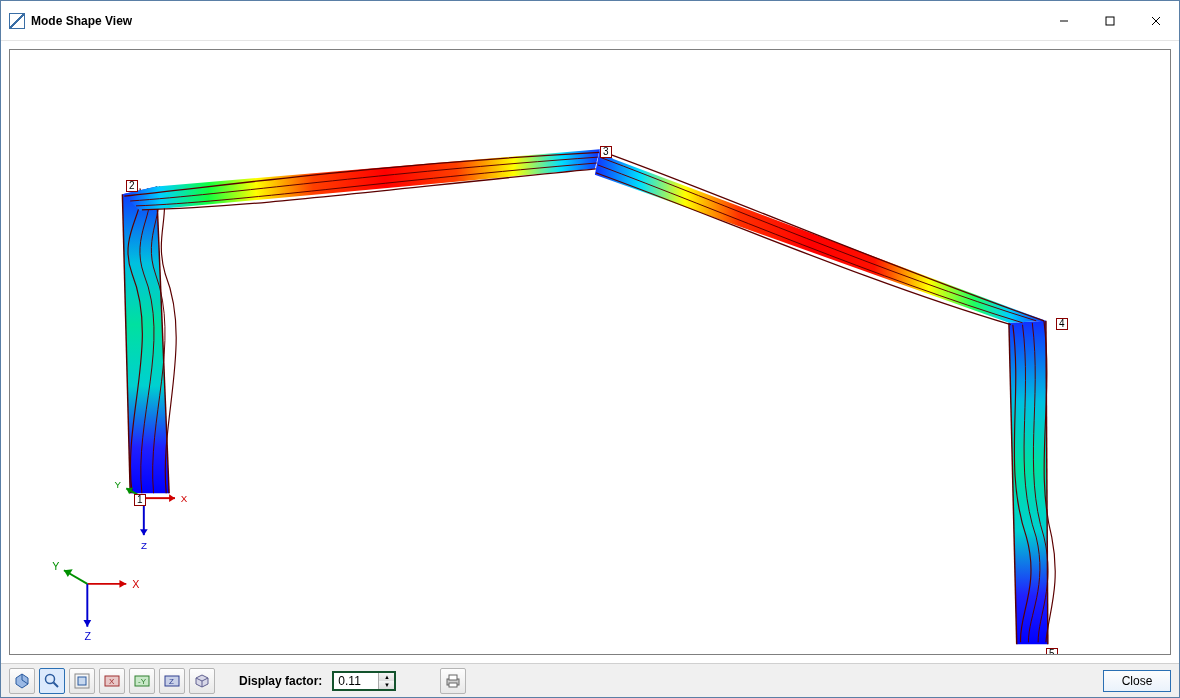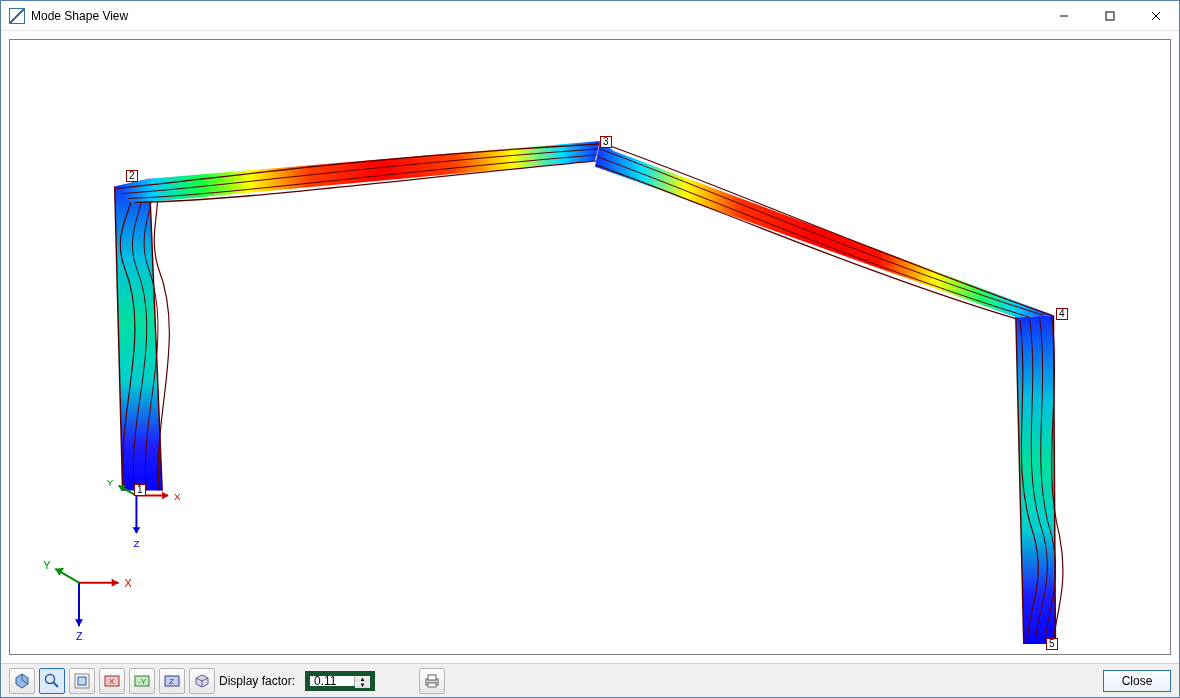--- a/index.html
+++ b/index.html
@@ -1,36 +1,36 @@
 <!DOCTYPE html>
 <html><head>
 <meta charset="utf-8">
 <style>
 * { box-sizing: border-box; margin: 0; padding: 0; }
 html, body { width: 1180px; height: 698px; font-family: "Segoe UI", Tahoma, sans-serif; font-size: 12px; overflow: hidden; background: #fff; }
 
 .window { width: 1180px; height: 698px; border: 1px solid #5a7fa6; display: flex; flex-direction: column; background: #fff; }
 
-.titlebar { height: 30px; background: #fff; display: flex; align-items: center; border-bottom: 1px solid #e5e5e5; }
+.titlebar { height: 40px; background: #fff; display: flex; align-items: center; border-bottom: 1px solid #e5e5e5; font-weight: bold; }
 .titlebar-icon { width: 16px; height: 16px; margin: 0 6px 0 8px; display: inline-block; border: 1px solid #3a6ea5; background: linear-gradient(135deg,#fff 0%,#fff 45%,#3a6ea5 45%,#3a6ea5 55%,#fff 55%); }
 .titlebar-title { flex: 0 0 auto; color: #000; }
 .titlebar-spacer { flex: 1; }
 .titlebar-btn { width: 46px; height: 30px; display: flex; align-items: center; justify-content: center; color: #000; }
 .titlebar-btn svg { width: 10px; height: 10px; }
 
 .canvas-wrap { flex: 1; border: 1px solid #7f7f7f; margin: 8px; position: relative; background: #fff; overflow: hidden; }
 
 .statusbar { height: 34px; display: flex; align-items: center; padding: 0 8px; gap: 4px; background: #f0f0f0; border-top: 1px solid #d0d0d0; }
 .tool-btn { width: 26px; height: 26px; border: 1px solid #b5b5b5; background: linear-gradient(#fdfdfd,#e8e8e8); display: flex; align-items: center; justify-content: center; border-radius: 2px; }
 .tool-btn.active { border-color: #2a6fb3; background: #dceafd; }
 .tool-btn svg { width: 18px; height: 18px; }
 
-.status-label { margin-right: 6px; }
-
-.spinbox { display: flex; align-items: stretch; border: 5px solid #14532d; background: #fff; height: 20px; }
+.status-label { margin-left: 20px; margin-right: 6px; font-weight: bold; }
+
+.spinbox { display: flex; align-items: stretch; border: 2px solid #14532d; background: #fff; height: 20px; }
 .spinbox input { border: none; width: 44px; padding: 0 4px; font-size: 12px; outline: none; }
 .spinbox .arrows { display: flex; flex-direction: column; width: 16px; border-left: 1px solid #aaa; }
 .spinbox .arrows button { flex:1; border:none; background: linear-gradient(#f5f5f5,#ddd); font-size: 6px; line-height: 1; }
 
 .print-btn { margin-left: 40px; }
 
 .close-btn { margin-left: auto; width: 68px; height: 22px; border: 1px solid #2a6fb3; background: linear-gradient(#fdfdfd,#eaf2fb); font-size: 12px; }
 
 
 .nlabel { position: absolute; font: 10px Arial; background: #fff; border: 1px solid #8b0000; padding: 0 2px; line-height: 10px; }

